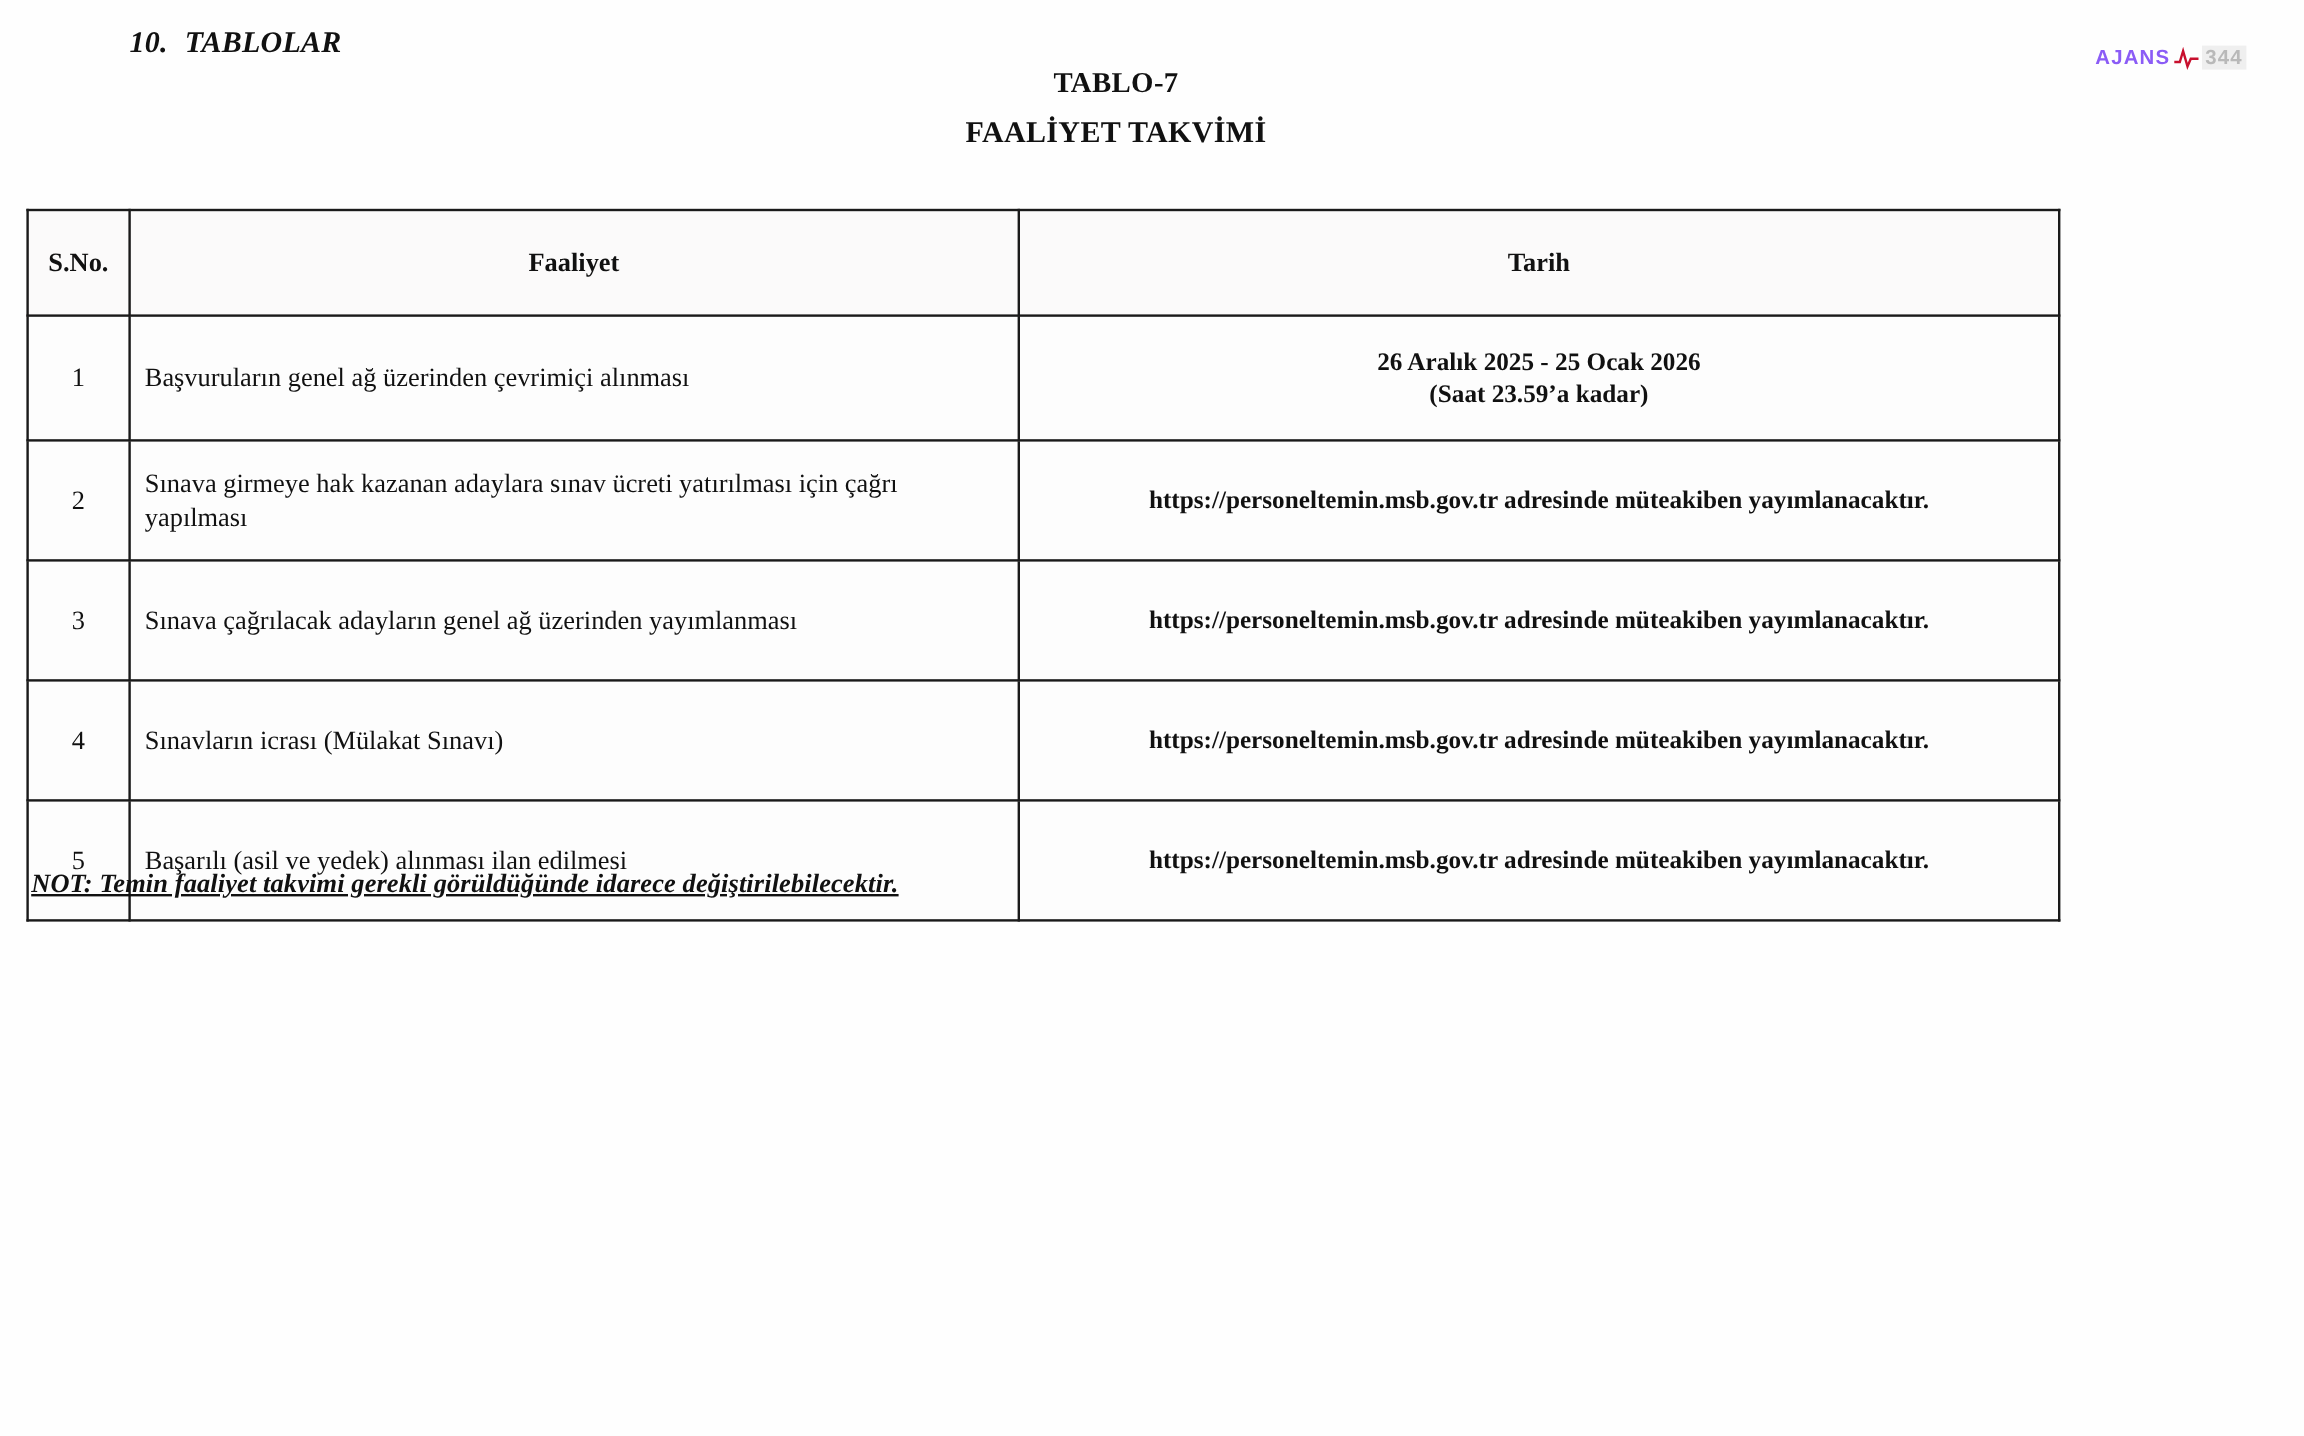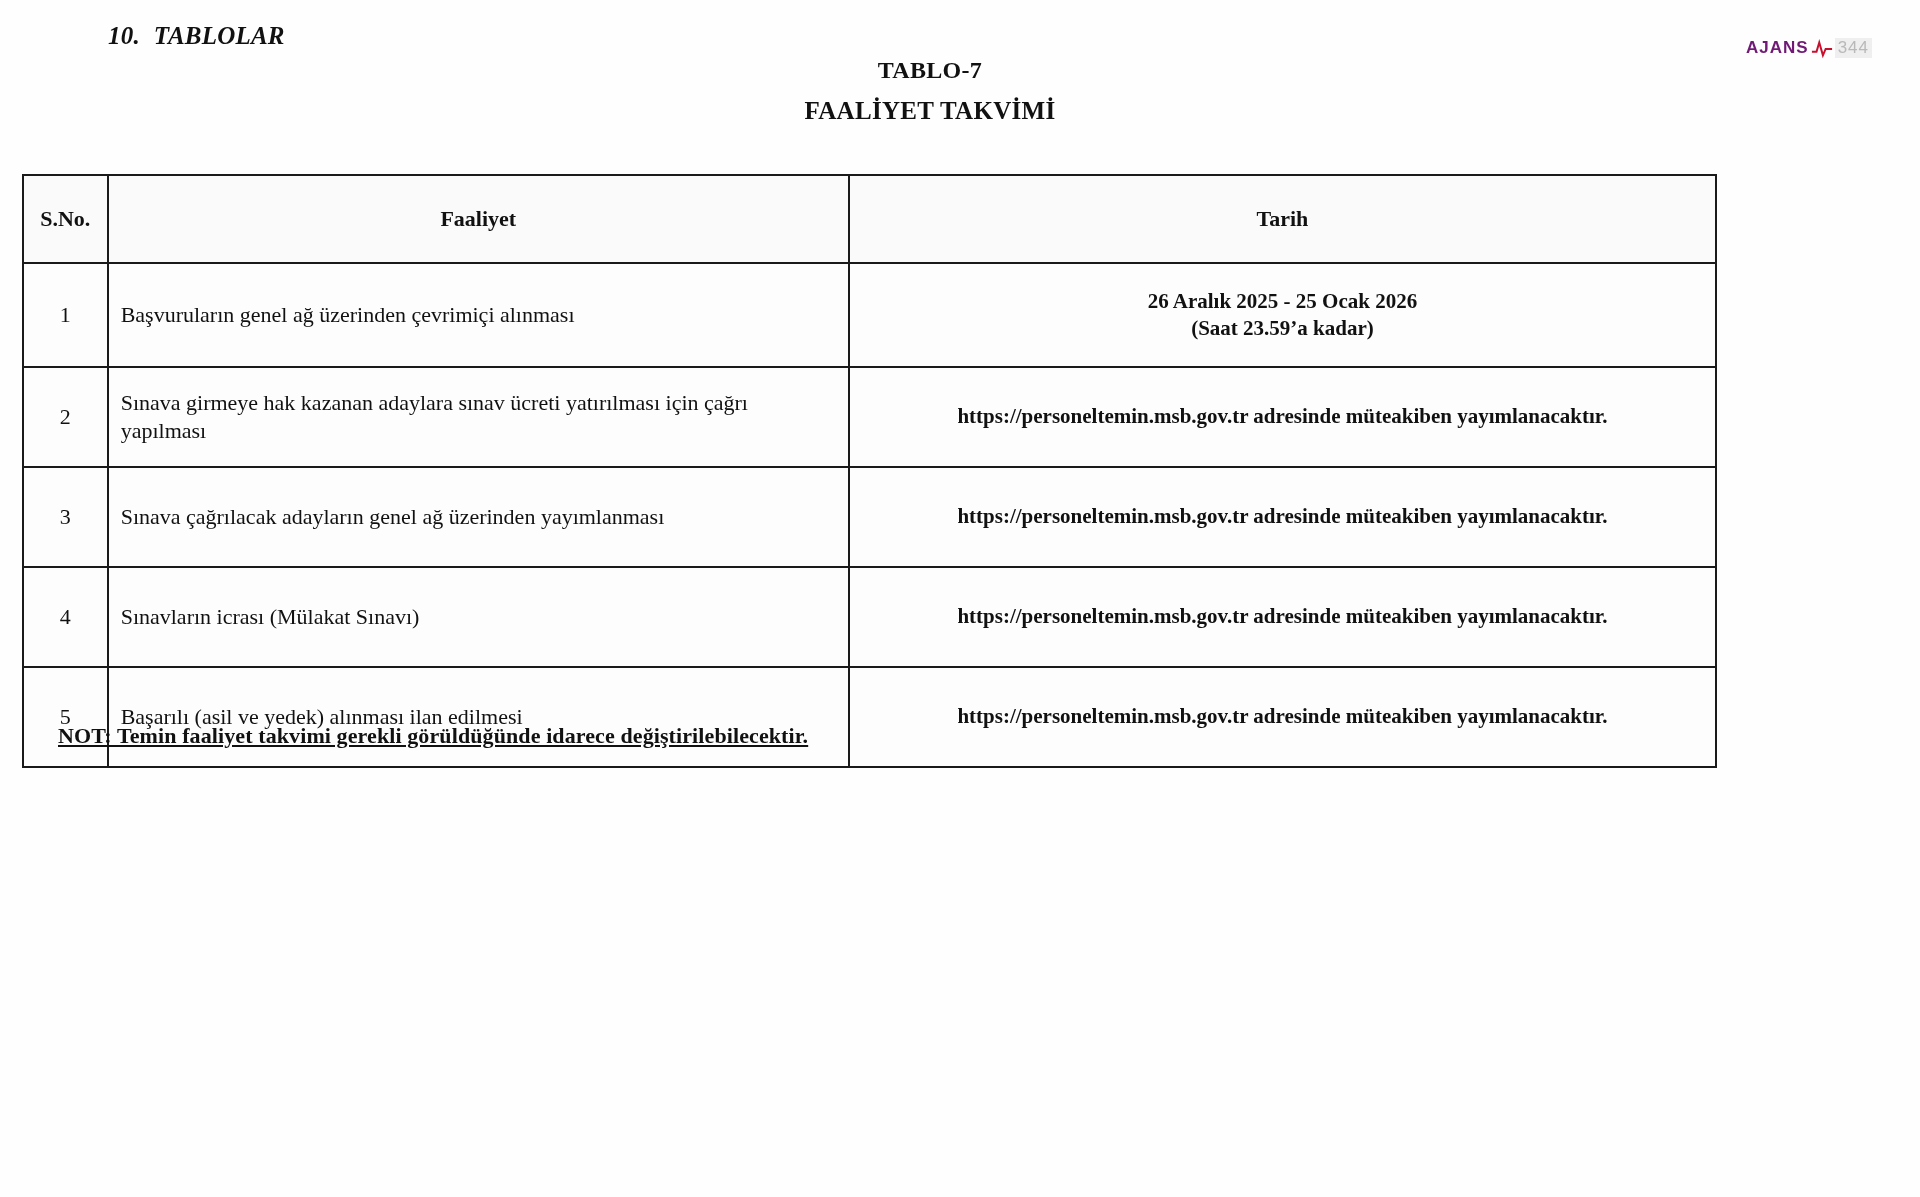--- a/index.html
+++ b/index.html
@@ -67,26 +67,26 @@
     display: flex;
     align-items: center;
     justify-content: flex-end;
     gap: 2px;
   }
   .logo .logo-text {
     font-family: "Liberation Sans", sans-serif;
     font-size: 17px;
     font-weight: bold;
     letter-spacing: 1px;
-    color: #701a75;
+    color: #8b5cf6;
   }
   .logo .logo-badge {
     font-family: "Liberation Sans", sans-serif;
     font-size: 17px;
-    font-weight: normal;
+    font-weight: bold;
     letter-spacing: 1px;
     color: #b9b9b9;
     background: #efefef;
     padding: 0 3px;
   }
   .logo .logo-mark {
     width: 22px;
     height: 22px;
     position: relative;
   }
@@ -149,23 +149,23 @@
   tr.row-4 td { height: 86px; }
   tr.row-5 td { height: 86px; }
 
   
   .note {
     position: absolute;
     left: 26px;
     top: 723px;
     font-size: 22px;
     font-weight: bold;
+    font-style: italic;
     text-decoration: underline;
     letter-spacing: 0.1px;
-    margin-left: 32px;
   }
 </style>
 </head>
 <body>
 
 <div class="page">
 
   <div class="section-heading">
     <span class="num">10.</span><span>TABLOLAR</span>
   </div>

